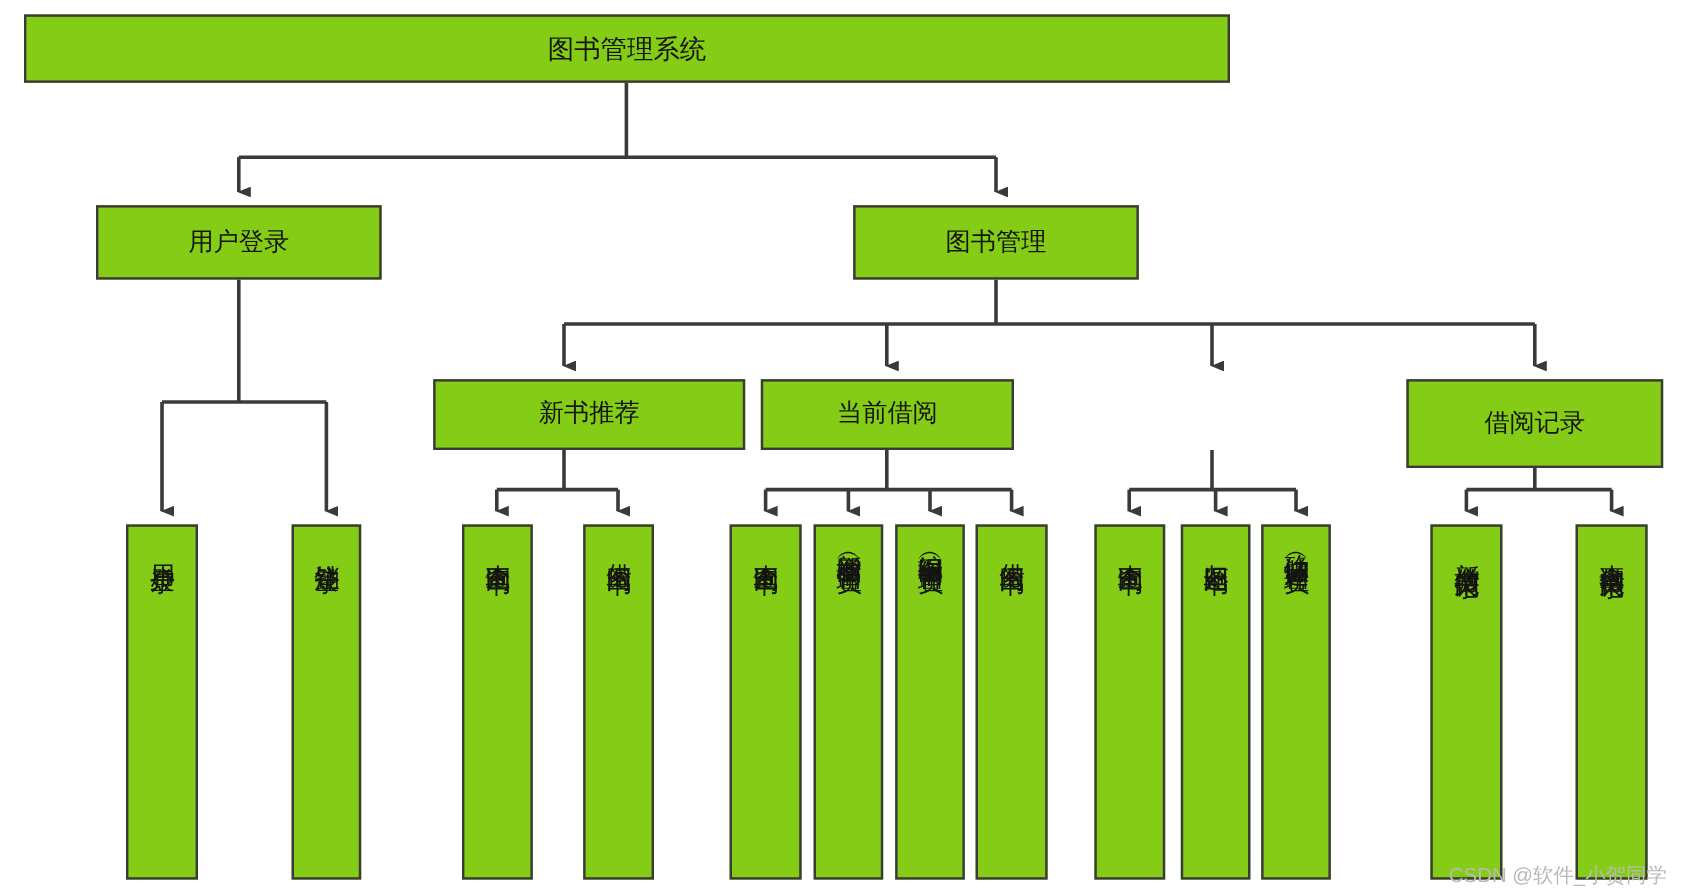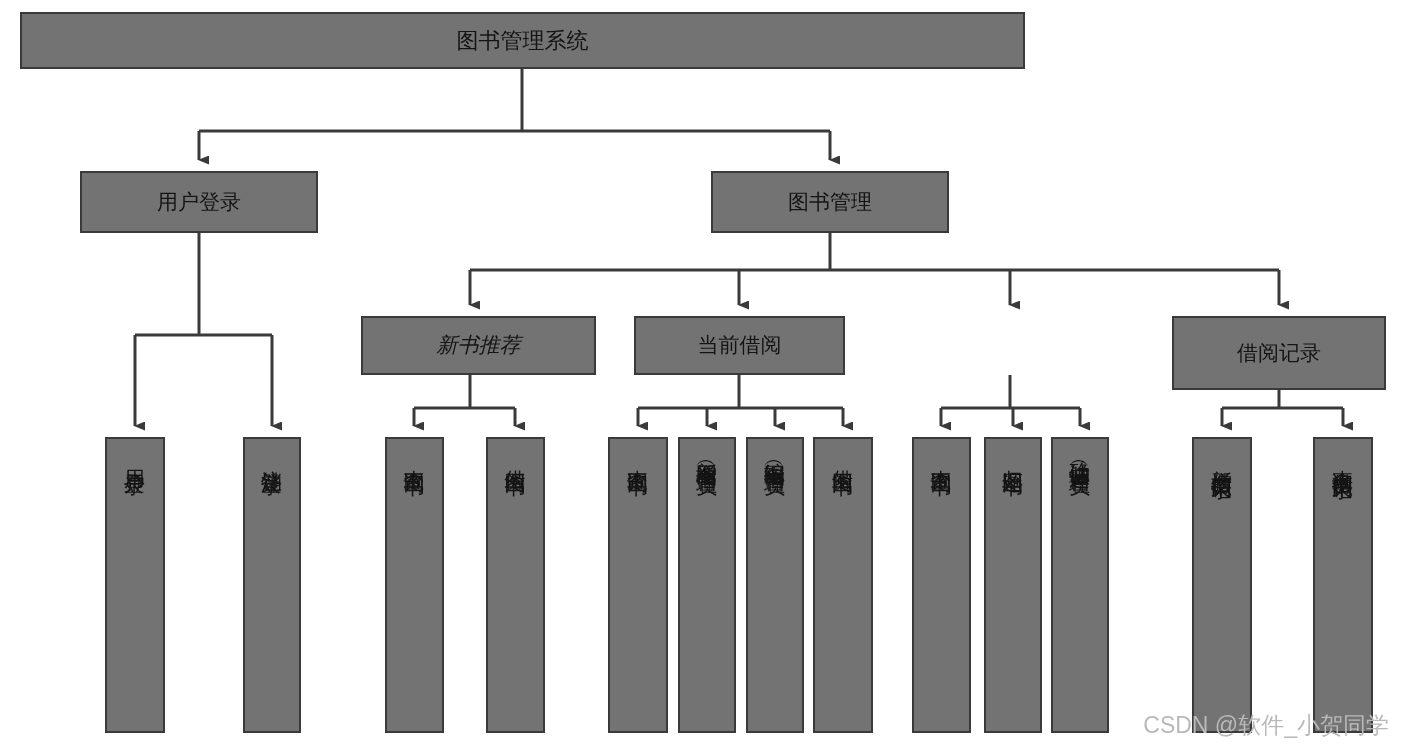--- a/index.html
+++ b/index.html
@@ -23,21 +23,21 @@
   svg.edges {
     position: absolute;
     left: 0;
     top: 0;
     width: 1405px;
     height: 747px;
   }
   .node {
     position: absolute;
     box-sizing: border-box;
-    background: #737373;
+    background: #84cc16;
     border: 2px solid #3a3a3a;
     display: flex;
     align-items: center;
     justify-content: center;
     color: #1a1a1a;
   }
   .node .label {
     font-family: "Liberation Sans", sans-serif;
     color: #141414;
     line-height: 1.18;
@@ -59,21 +59,21 @@
     line-height: 1;
     white-space: nowrap;
   }
   .node.root .label {
     font-size: 22px;
   }
   .watermark {
     position: absolute;
     right: 16px;
     bottom: 6px;
-    font-size: 23px;
+    font-size: 17px;
     color: #b9b9b9;
     font-family: "Liberation Sans", sans-serif;
     white-space: nowrap;
     pointer-events: none;
   }
 </style>
 </head>
 <body>
 
 <div id="diagram-root">
@@ -132,21 +132,21 @@
     <span class="label">图书管理系统</span>
   </div>
 
   <div class="node horiz" style="left:80px;top:171px;width:238px;height:62px;">
     <span class="label">用户登录</span>
   </div>
   <div class="node horiz" style="left:711px;top:171px;width:238px;height:62px;">
     <span class="label">图书管理</span>
   </div>
 
-  <div class="node horiz" style="left:361px;top:316px;width:235px;height:59px;font-style:italic;">
+  <div class="node horiz" style="left:361px;top:316px;width:260px;height:59px;">
     <span class="label">新书推荐</span>
   </div>
   <div class="node horiz" style="left:634px;top:316px;width:211px;height:59px;">
     <span class="label">当前借阅</span>
   </div>
   <div class="node horiz" style="left:1172px;top:316px;width:214px;height:74px;">
     <span class="label">借阅记录</span>
   </div>
 
   <div class="node vert" style="left:105px;top:437px;width:60px;height:296px;">

